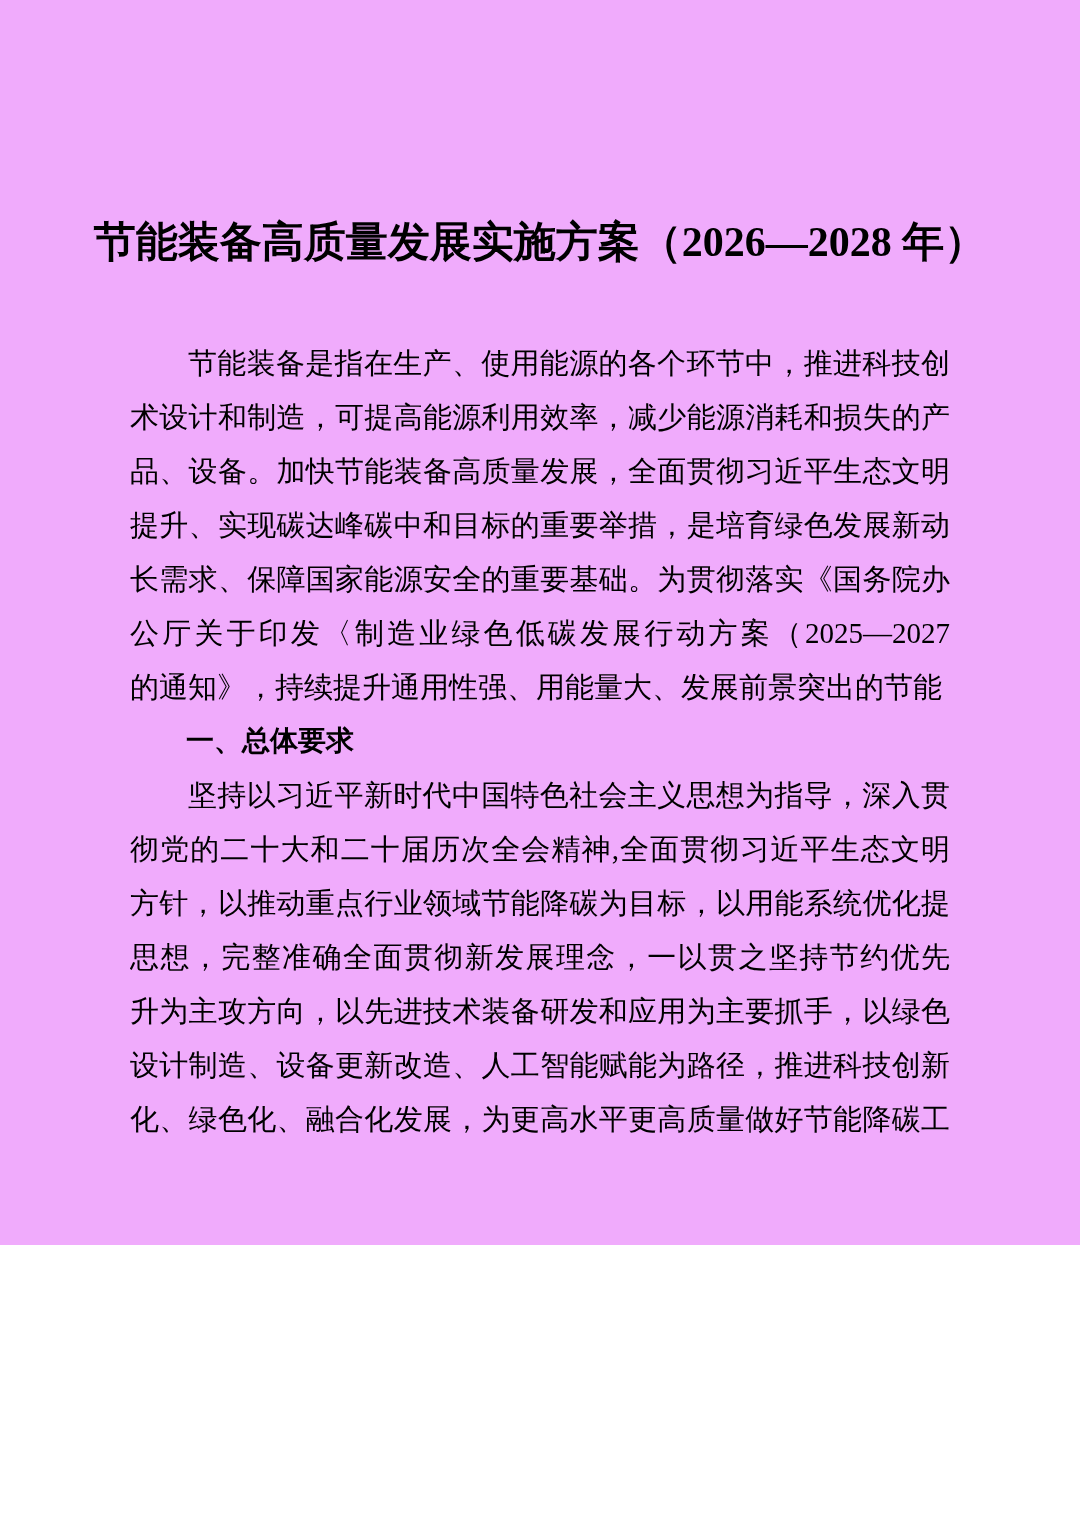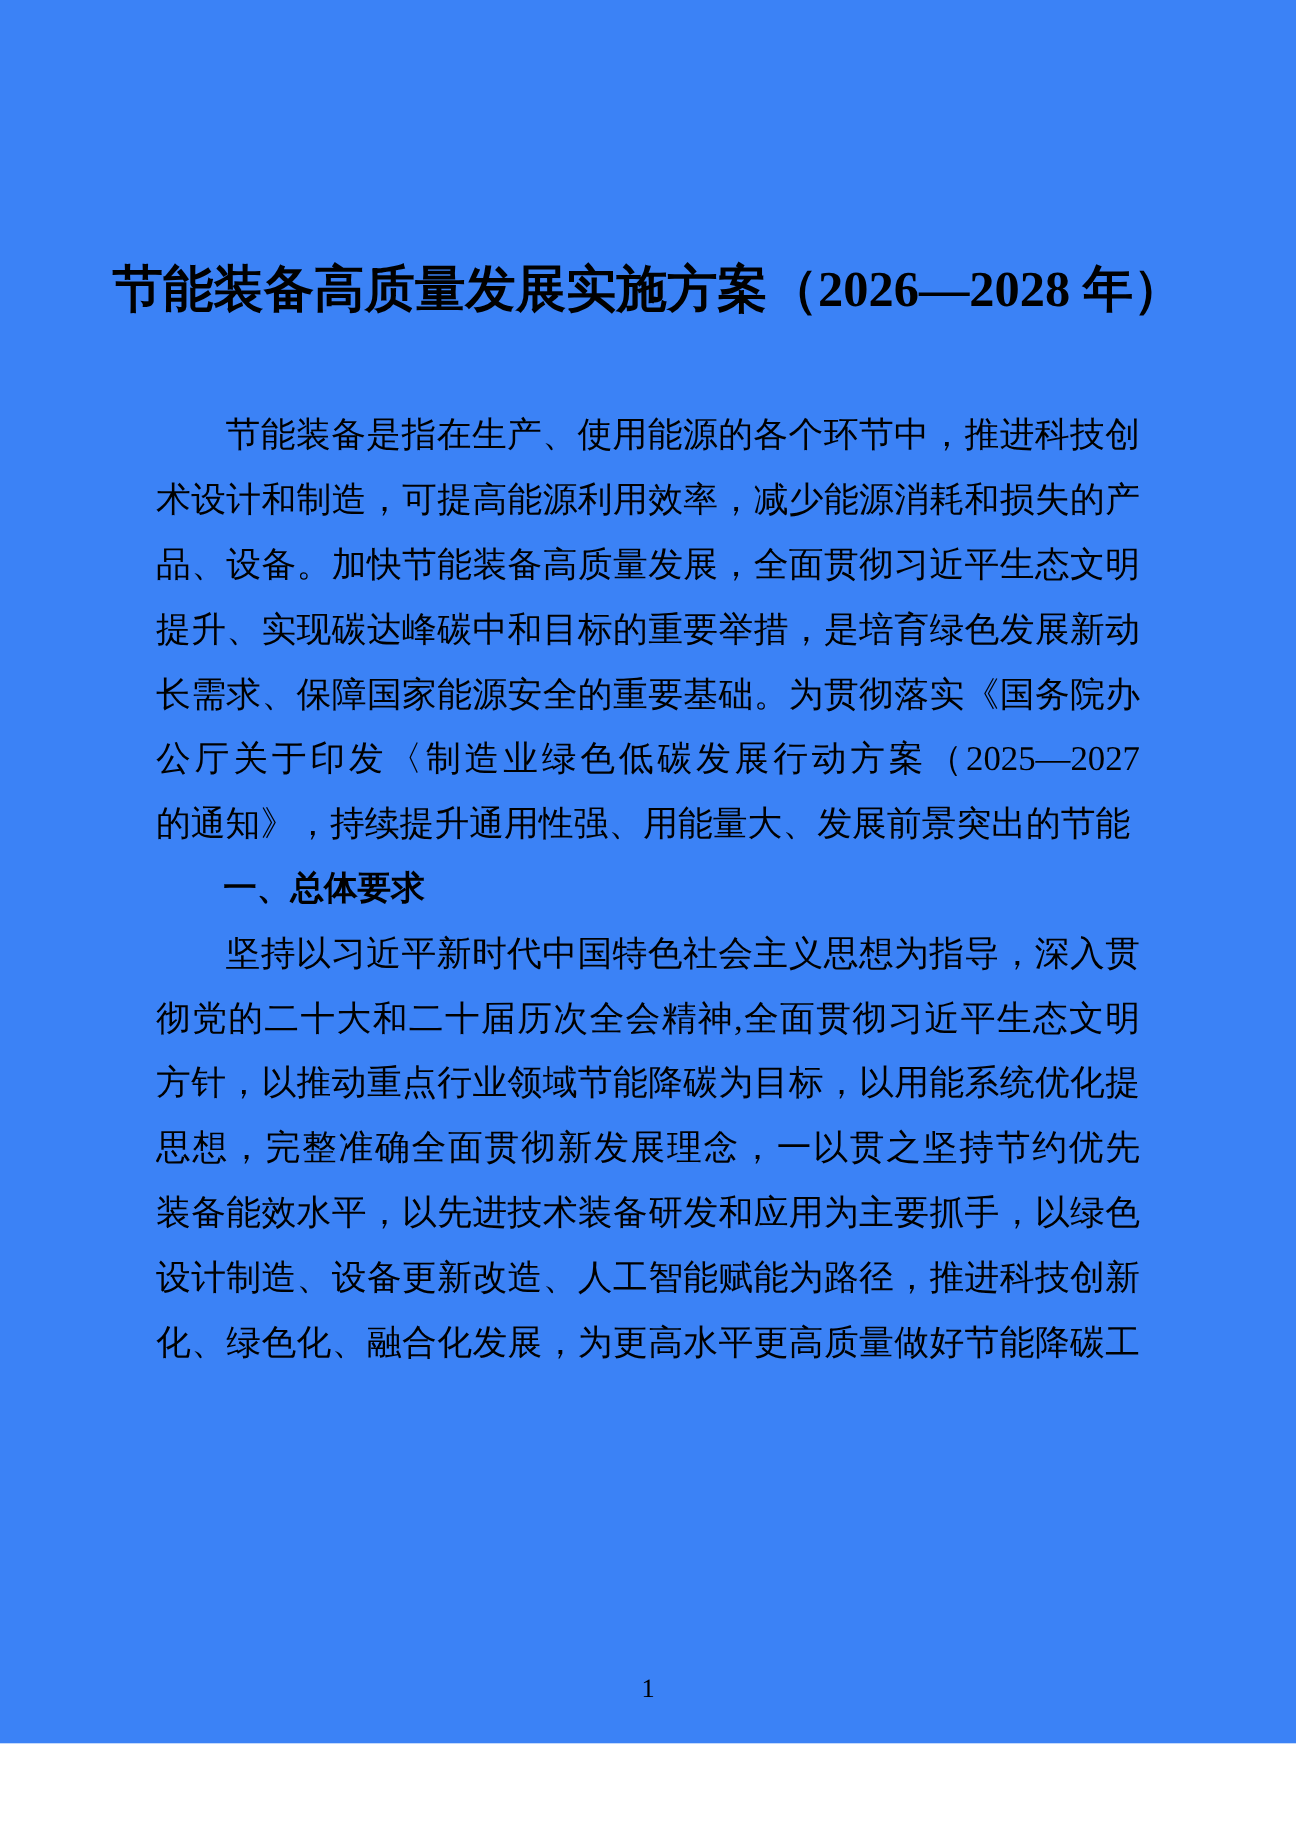--- a/index.html
+++ b/index.html
@@ -3,22 +3,22 @@
 <meta charset="utf-8">
 <style>
   html, body {
     margin: 0;
     padding: 0;
     background: #ffffff;
   }
   .page {
     position: relative;
     width: 1080px;
-    height: 1453px;
-    background: #3b82f6;
+    height: 1245px;
+    background: #f0abfc;
     color: #000000;
     font-family: "Liberation Serif", "DejaVu Serif", serif;
     overflow: hidden;
   }
   .doc-title {
     position: absolute;
     top: 214px;
     left: 0;
     width: 1080px;
     margin: 0;
@@ -87,21 +87,21 @@
         <div class="doc-line">的通知》，持续提升通用性强、用能量大、发展前景突出的节能</div>
       </div>
 
     <h2 class="section-heading">一、总体要求</h2>
 
     <div class="para">
         <div class="doc-line">坚持以习近平新时代中国特色社会主义思想为指导，深入贯</div>
         <div class="doc-line">彻党的二十大和二十届历次全会精神,全面贯彻习近平生态文明</div>
         <div class="doc-line">方针，以推动重点行业领域节能降碳为目标，以用能系统优化提</div>
         <div class="doc-line">思想，完整准确全面贯彻新发展理念，一以贯之坚持节约优先</div>
-        <div class="doc-line">装备能效水平，以先进技术装备研发和应用为主要抓手，以绿色</div>
+        <div class="doc-line">升为主攻方向，以先进技术装备研发和应用为主要抓手，以绿色</div>
         <div class="doc-line">设计制造、设备更新改造、人工智能赋能为路径，推进科技创新</div>
         <div class="doc-line">化、绿色化、融合化发展，为更高水平更高质量做好节能降碳工</div>
       </div>
 
   </div>
 
   <div class="page-number">1</div>
 
 </div>
 

